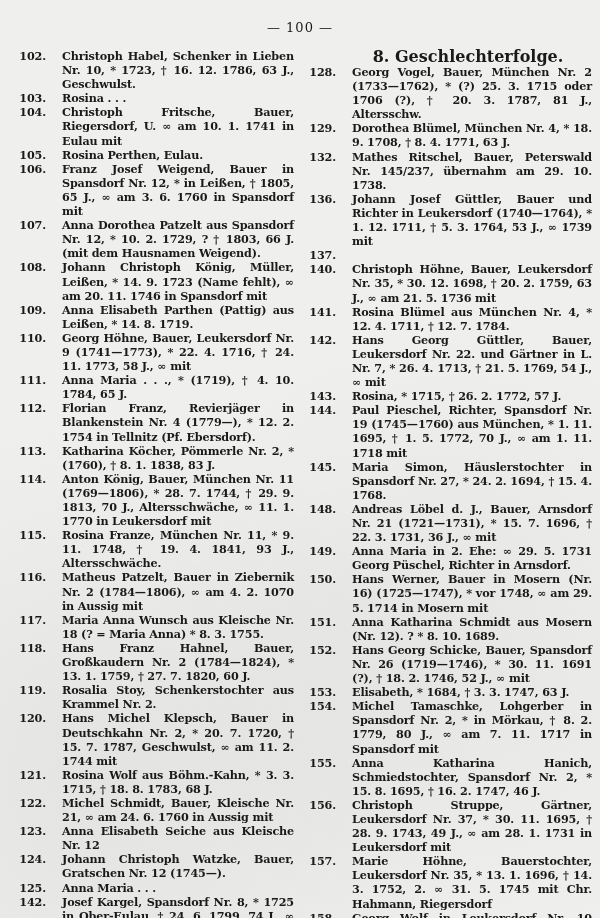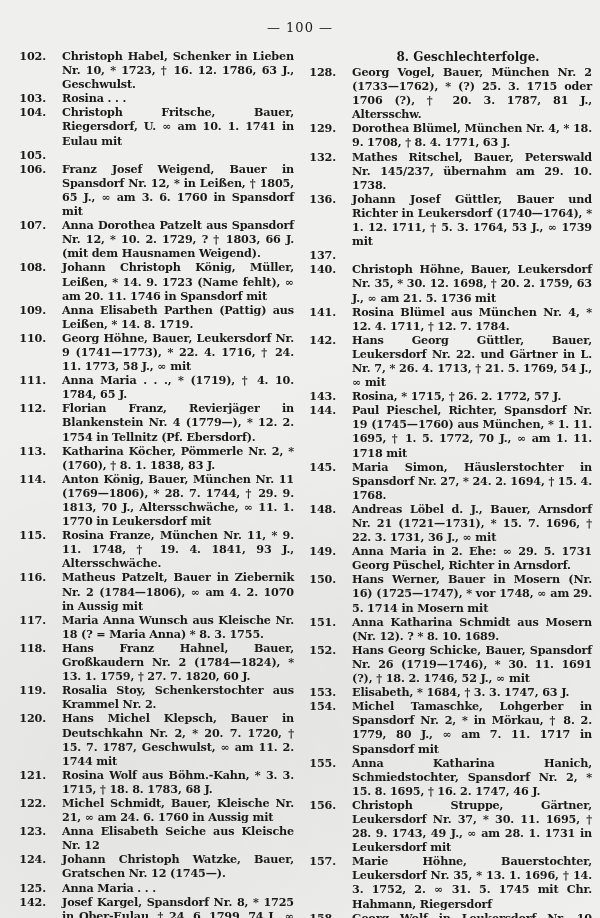--- a/index.html
+++ b/index.html
@@ -20,21 +20,21 @@
   .page-number {
     position: absolute; top: 20px; left: 0; width: 600px;
     text-align: center; font-size: 13px; letter-spacing: 1px;
   }
   .column {
     position: absolute; top: 49px;
   }
   .col-left { left: 14px; width: 280px; }
   .col-right { left: 304px; width: 288px; }
   .section-title {
-    text-align: center; font-size: 12px; font-weight: bold;
+    text-align: center; font-size: 16px; font-weight: bold;
     height: 16px; line-height: 16px; margin-left: 40px;
   }
   .entry {
     display: flex; font-size: 11.2px; line-height: 14.1px;
     font-weight: bold; letter-spacing: -0.15px; gap: 12px;
   }
   .entry .num {
     flex: 0 0 32px; text-align: right; padding-right: 4px;
     font-weight: bold;
   }
@@ -54,20 +54,21 @@
       <div class="entry">
         <span class="num">103.</span>
         <span class="text">Rosina . . .</span>
       </div>
       <div class="entry">
         <span class="num">104.</span>
         <span class="text">Christoph Fritsche, Bauer, Riegersdorf, U. ∞ am 10. 1. 1741 in Eulau mit</span>
       </div>
       <div class="entry">
         <span class="num">105.</span>
+        <span class="text">Rosina Perthen, Eulau.</span>
       </div>
       <div class="entry">
         <span class="num">106.</span>
         <span class="text">Franz Josef Weigend, Bauer in Spansdorf Nr. 12, * in Leißen, † 1805, 65 J., ∞ am 3. 6. 1760 in Spansdorf mit</span>
       </div>
       <div class="entry">
         <span class="num">107.</span>
         <span class="text">Anna Dorothea Patzelt aus Spansdorf Nr. 12, * 10. 2. 1729, ? † 1803, 66 J. (mit dem Hausnamen Weigend).</span>
       </div>
       <div class="entry">

